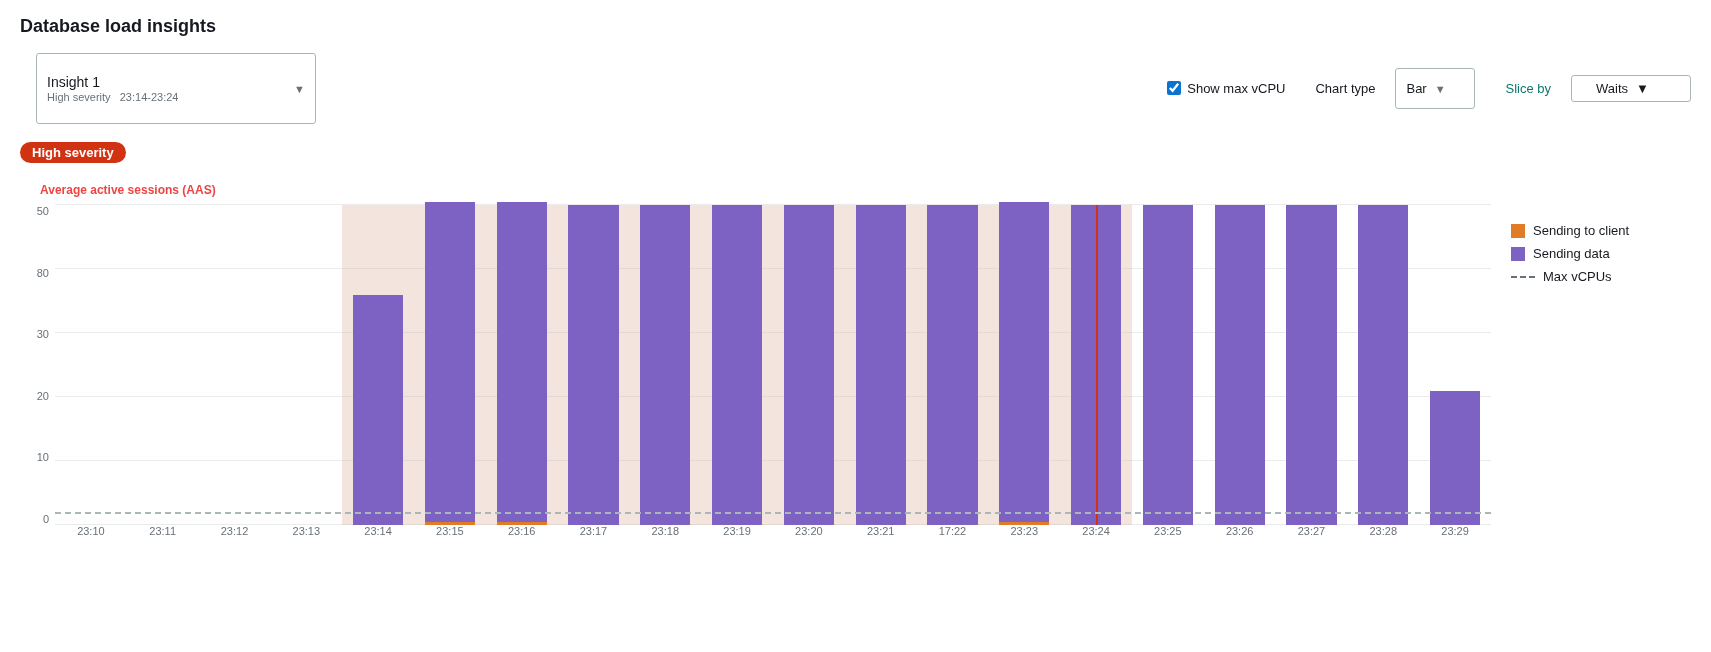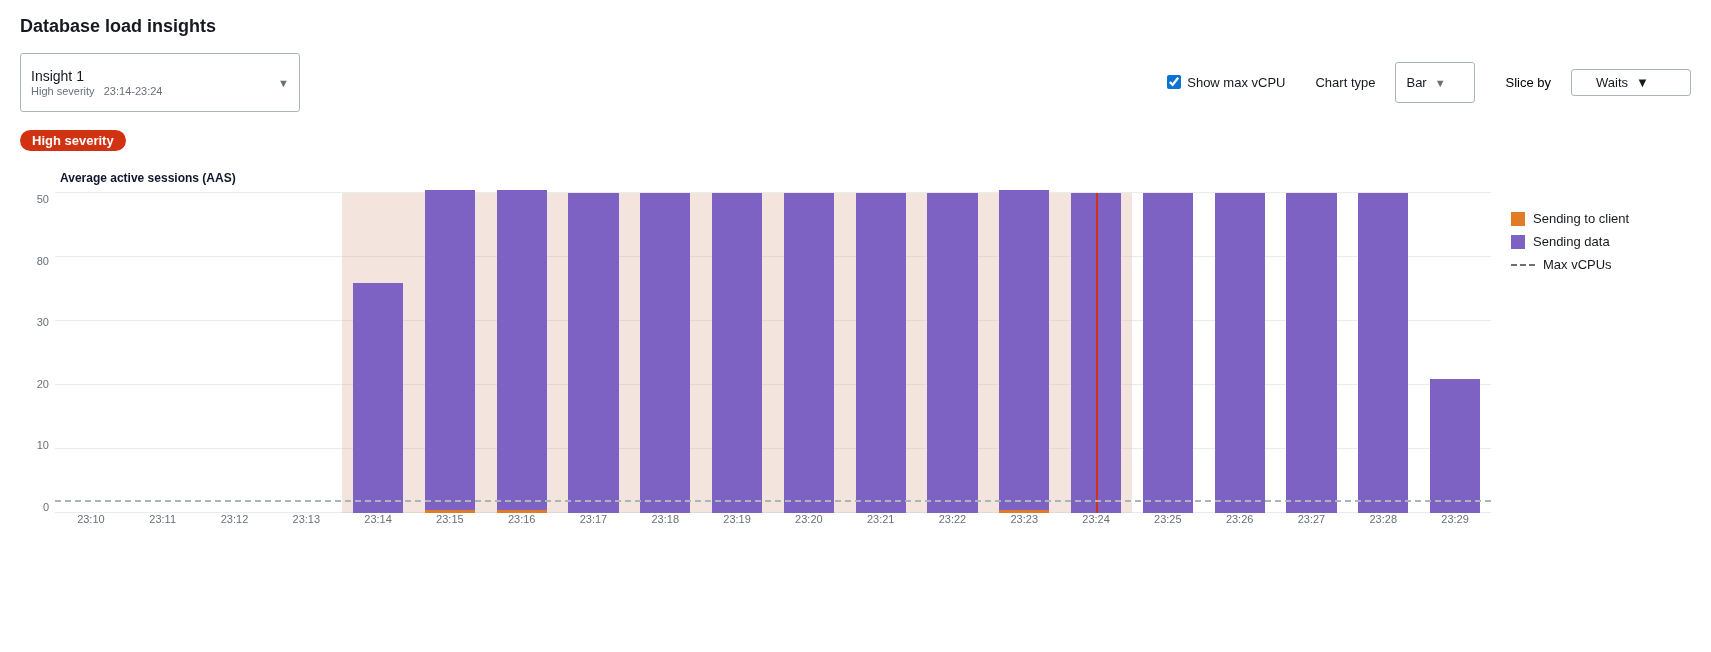--- a/index.html
+++ b/index.html
@@ -25,22 +25,23 @@
       gap: 20px;
       margin-bottom: 18px;
     }
 
     .insight-select-wrapper {
       position: relative;
       width: 280px;
       border: 1px solid #aab7b8;
       border-radius: 3px;
       background: #fff;
-      padding: 14px 10px;
+      padding: 20px 10px;
       cursor: pointer;
+      margin-left: 16px;
     }
     .insight-select-wrapper .insight-name {
       font-size: 14px;
       font-weight: 500;
     }
     .insight-select-wrapper .insight-meta {
       font-size: 11px;
       color: #687078;
       margin-top: 1px;
     }
@@ -82,21 +83,21 @@
       padding: 12px 10px;
       cursor: pointer;
       min-width: 80px;
       font-size: 13px;
       gap: 8px;
     }
     .dropdown-control .arrow { color: #687078; font-size: 11px; }
 
     .slice-by-label {
       font-size: 13px;
-      color: #000000;
+      color: #0f766e;
       margin-left: 10px;
     }
 
     .slice-by-dropdown {
       display: flex;
       align-items: center;
       border: 1px solid #aab7b8;
       border-radius: 3px;
       background: #fff;
       padding: 5px 24px;
@@ -133,23 +134,23 @@
     }
 
     .chart-area {
       flex: 1;
       position: relative;
     }
 
     .chart-y-label {
       font-size: 12px;
       font-weight: 600;
-      color: #0f172a;
+      color: #ef4444;
       margin-bottom: 8px;
-      margin-left: 40px;
+      margin-left: 20px;
     }
 
     .chart-inner {
       display: flex;
       align-items: stretch;
       position: relative;
     }
 
     .y-axis {
       display: flex;
@@ -461,21 +462,21 @@
         <span class="x-label">23:12</span>
         <span class="x-label">23:13</span>
         <span class="x-label">23:14</span>
         <span class="x-label">23:15</span>
         <span class="x-label">23:16</span>
         <span class="x-label">23:17</span>
         <span class="x-label">23:18</span>
         <span class="x-label">23:19</span>
         <span class="x-label">23:20</span>
         <span class="x-label">23:21</span>
-        <span class="x-label">23:22</span>
+        <span class="x-label">17:22</span>
         <span class="x-label">23:23</span>
         <span class="x-label">23:24</span>
         <span class="x-label">23:25</span>
         <span class="x-label">23:26</span>
         <span class="x-label">23:27</span>
         <span class="x-label">23:28</span>
         <span class="x-label">23:29</span>
       </div>
   </div>
 

